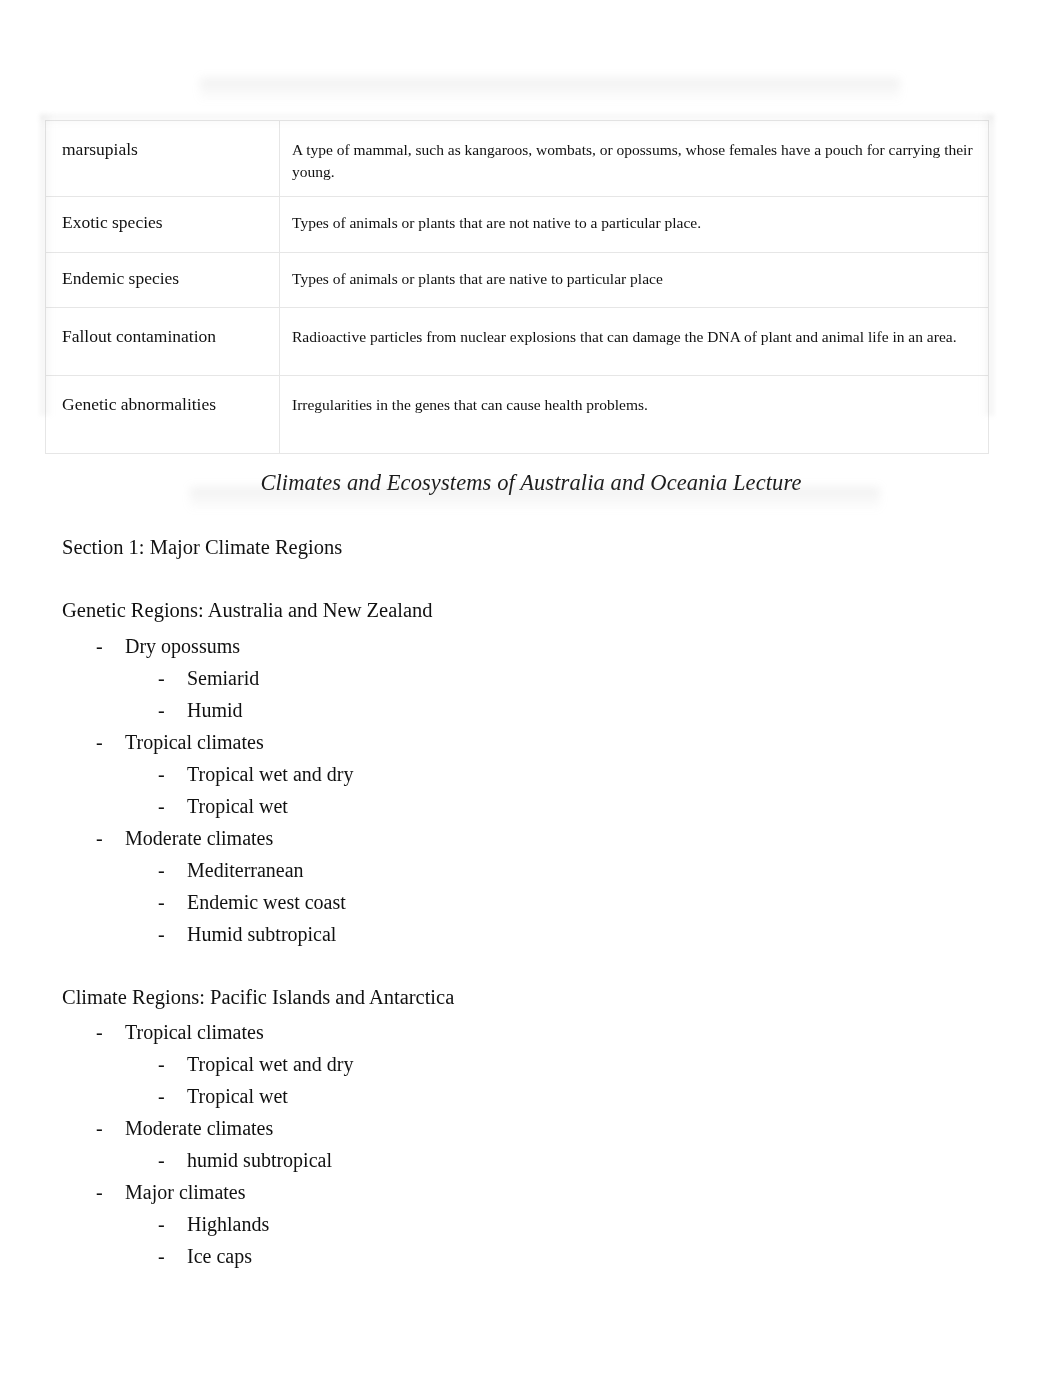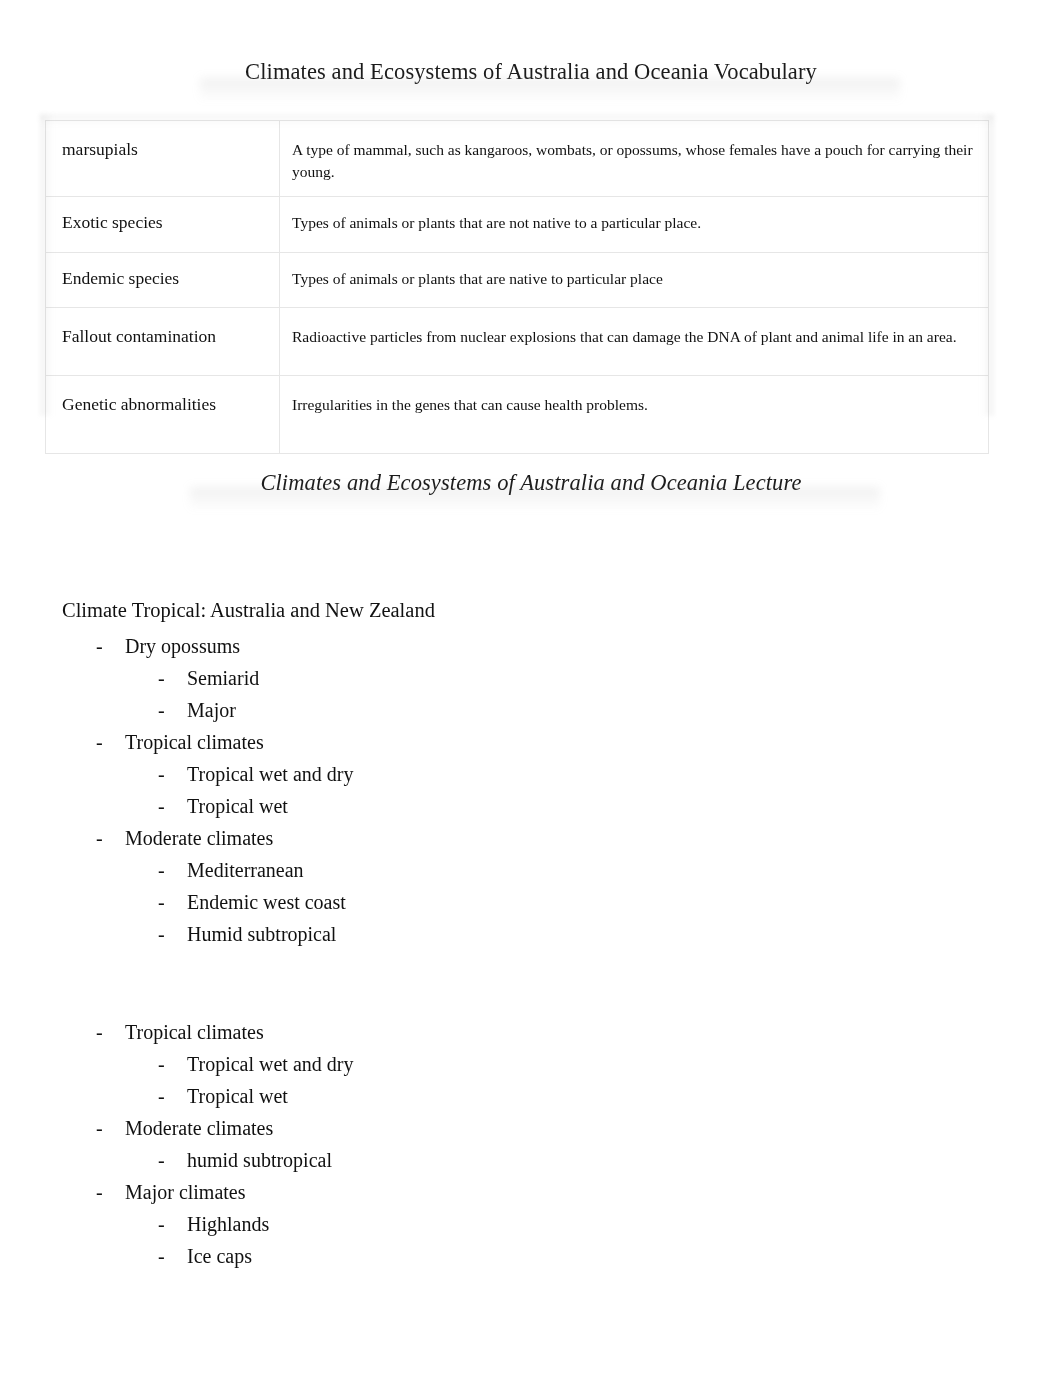--- a/index.html
+++ b/index.html
@@ -137,21 +137,20 @@
     flex: 0 0 29px;
     color: #111111;
   }
   .bullet-text { display: inline-block; }
 </style>
 </head>
 <body>
 
 <div class="page">
 
-  <div class="doc-title" id="title-vocab">Climates and Ecosystems of Australia and Oceania Vocabulary</div>
   <div class="title-smudge" id="smudge-vocab"></div>
 
   <table class="vocab-table" id="vocab-table">
     <tbody>
       <tr class="r-tall">
         <td class="term">marsupials</td>
         <td class="def">A type of mammal, such as kangaroos, wombats, or opossums, whose females have a pouch for carrying their young.</td>
       </tr>
       <tr class="r-short">
         <td class="term">Exotic species</td>
@@ -169,35 +168,36 @@
         <td class="term">Genetic abnormalities</td>
         <td class="def">Irregularities in the genes that can cause health problems.</td>
       </tr>
     </tbody>
   </table>
   <div class="table-haze"></div>
 
   <div class="doc-title" id="title-lecture">Climates and Ecosystems of Australia and Oceania Lecture</div>
   <div class="title-smudge" id="smudge-lecture"></div>
 
-
-  <div class="section-heading" id="region-anz">Climate Tropical: Australia and New Zealand</div>
+  <div class="section-heading" id="section-1">Section 1: Major Climate Regions</div>
+
+  <div class="section-heading" id="region-anz">Genetic Regions: Australia and New Zealand</div>
 
   <ul class="bullet-list" id="list-anz">
     <li class="bullet-row lvl1">
       <span class="dash">-</span>
       <span class="bullet-text">Dry opossums</span>
     </li>
     <li class="bullet-row lvl2">
       <span class="dash">-</span>
       <span class="bullet-text">Semiarid</span>
     </li>
     <li class="bullet-row lvl2">
       <span class="dash">-</span>
-      <span class="bullet-text">Major</span>
+      <span class="bullet-text">Humid</span>
     </li>
     <li class="bullet-row lvl1">
       <span class="dash">-</span>
       <span class="bullet-text">Tropical climates</span>
     </li>
     <li class="bullet-row lvl2">
       <span class="dash">-</span>
       <span class="bullet-text">Tropical wet and dry</span>
     </li>
     <li class="bullet-row lvl2">
@@ -215,20 +215,21 @@
     <li class="bullet-row lvl2">
       <span class="dash">-</span>
       <span class="bullet-text">Endemic west coast</span>
     </li>
     <li class="bullet-row lvl2">
       <span class="dash">-</span>
       <span class="bullet-text">Humid subtropical</span>
     </li>
   </ul>
 
+  <div class="section-heading" id="region-pia">Climate Regions: Pacific Islands and Antarctica</div>
 
   <ul class="bullet-list" id="list-pia">
     <li class="bullet-row lvl1">
       <span class="dash">-</span>
       <span class="bullet-text">Tropical climates</span>
     </li>
     <li class="bullet-row lvl2">
       <span class="dash">-</span>
       <span class="bullet-text">Tropical wet and dry</span>
     </li>

